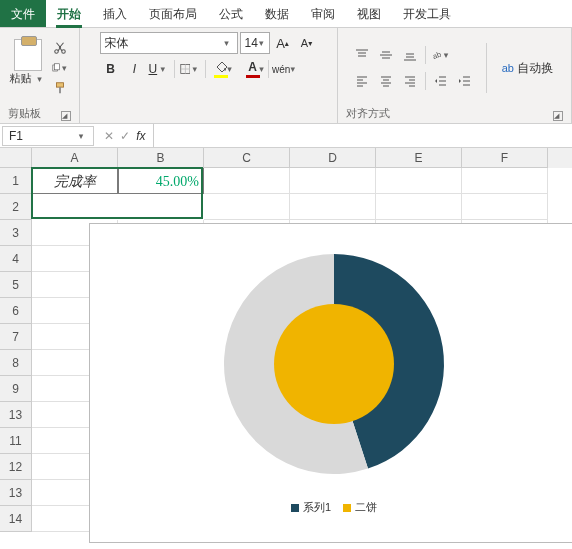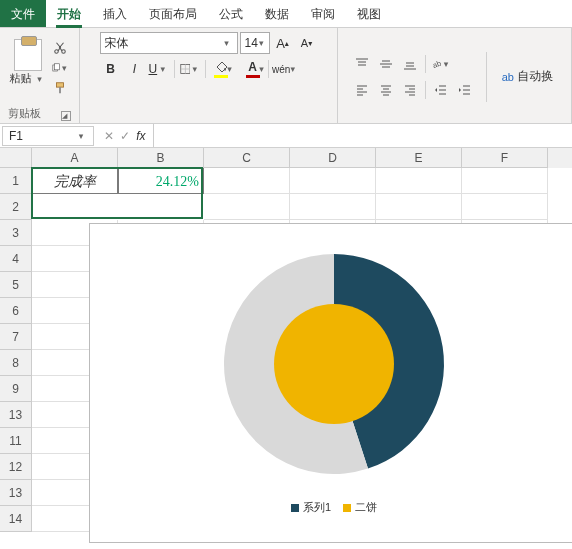--- a/index.html
+++ b/index.html
@@ -69,20 +69,21 @@
 
 <div class="tabs">
   <div class="tab file">文件</div>
   <div class="tab active">开始</div>
   <div class="tab">插入</div>
   <div class="tab">页面布局</div>
   <div class="tab">公式</div>
   <div class="tab">数据</div>
   <div class="tab">审阅</div>
   <div class="tab">视图</div>
+  <div class="tab">开发工具</div>
 </div>
 
 <div class="ribbon">
 
   <div class="group" style="width:80px">
     <div class="group-body">
       <div class="paste-main">
         <div class="paste-left">
           <div class="paste-icon"></div>
           <div class="paste-label">
@@ -253,20 +254,21 @@
                 <path d="M1 5l2 2-2 2z" fill="#555"></path>
               </svg>
             </div>
         </div>
       </div>
       <div class="sep" style="height:50px"></div>
       <div style="display:flex;flex-direction:column;gap:4px">
         <div class="ab-btn" style="width:auto;padding:0 4px"><span style="color:#2a6cc0;font-size:11px">ab</span>&nbsp;<span>自动换</span></div>
       </div>
     </div>
+    <div class="group-label"><span>对齐方式</span><span class="dialog-launcher">◢</span></div>
   </div>
 </div>
 
 <div class="namebox-row">
   <div class="name-box">
       <span>F1</span>
       <span class="dd">▾</span>
     </div>
   <div class="fx-btns">
     <span>✕</span>
@@ -364,21 +366,21 @@
       <div class="cell" style="left: 86px; top: 286px; width: 86px;"></div>
       <div class="cell" style="left: 86px; top: 260px; width: 86px;"></div>
       <div class="cell" style="left: 86px; top: 234px; width: 86px;"></div>
       <div class="cell" style="left: 86px; top: 208px; width: 86px;"></div>
       <div class="cell" style="left: 86px; top: 182px; width: 86px;"></div>
       <div class="cell" style="left: 86px; top: 156px; width: 86px;"></div>
       <div class="cell" style="left: 86px; top: 130px; width: 86px;"></div>
       <div class="cell" style="left: 86px; top: 104px; width: 86px;"></div>
       <div class="cell" style="left: 86px; top: 78px; width: 86px;"></div>
       <div class="cell" style="left: 86px; top: 52px; width: 86px;"></div>
-      <div class="cell table-border value" style="left: 86px; top: 0px; width: 86px;">24.12%</div>
+      <div class="cell table-border value" style="left: 86px; top: 0px; width: 86px;">45.00%</div>
       <div class="cell" style="left: 0px; top: 338px; width: 86px;"></div>
       <div class="cell" style="left: 0px; top: 312px; width: 86px;"></div>
       <div class="cell" style="left: 0px; top: 286px; width: 86px;"></div>
       <div class="cell" style="left: 0px; top: 260px; width: 86px;"></div>
       <div class="cell" style="left: 0px; top: 234px; width: 86px;"></div>
       <div class="cell" style="left: 0px; top: 208px; width: 86px;"></div>
       <div class="cell" style="left: 0px; top: 182px; width: 86px;"></div>
       <div class="cell" style="left: 0px; top: 156px; width: 86px;"></div>
       <div class="cell" style="left: 0px; top: 130px; width: 86px;"></div>
       <div class="cell" style="left: 0px; top: 104px; width: 86px;"></div>

